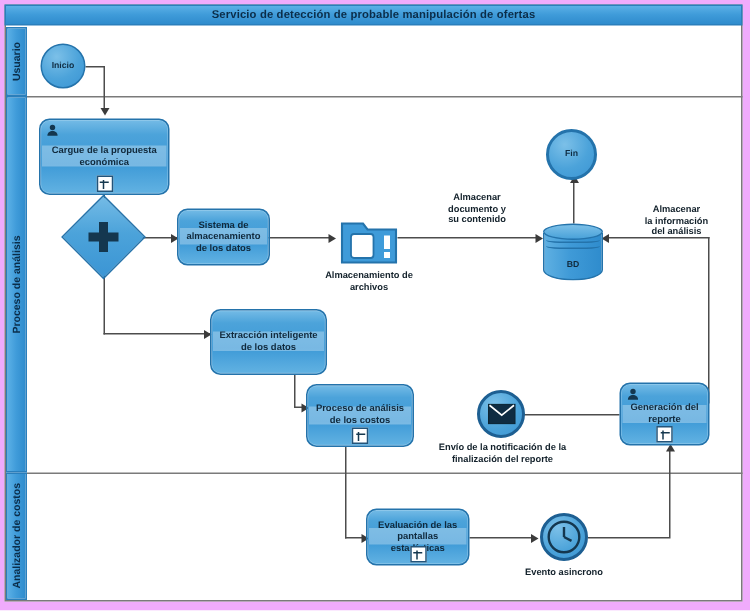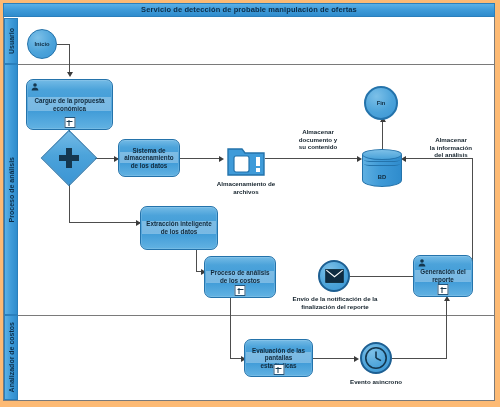--- a/index.html
+++ b/index.html
@@ -1,19 +1,19 @@
 <!DOCTYPE html>
 <html><head>
 <meta charset="utf-8">
 <style>
   html,body{margin:0;padding:0;background:#ffffff;}
   body{font-family:"Liberation Sans",sans-serif;}
   #canvas{
     position:relative;width:500px;height:407px;overflow:hidden;
-    background:#fdba74;
+    background:#f0abfc;
     text-decoration:underline;
   }
   
   .pool{
     position:absolute;left:3px;top:3px;width:492px;height:398px;
     border:1px solid #7a7a7a;box-sizing:border-box;background:#fff;
   }
   .pool-header{
     position:absolute;left:3px;top:3px;width:492px;height:14px;
     background:#3f9bd9;border:1px solid #2a7fbc;box-sizing:border-box;

